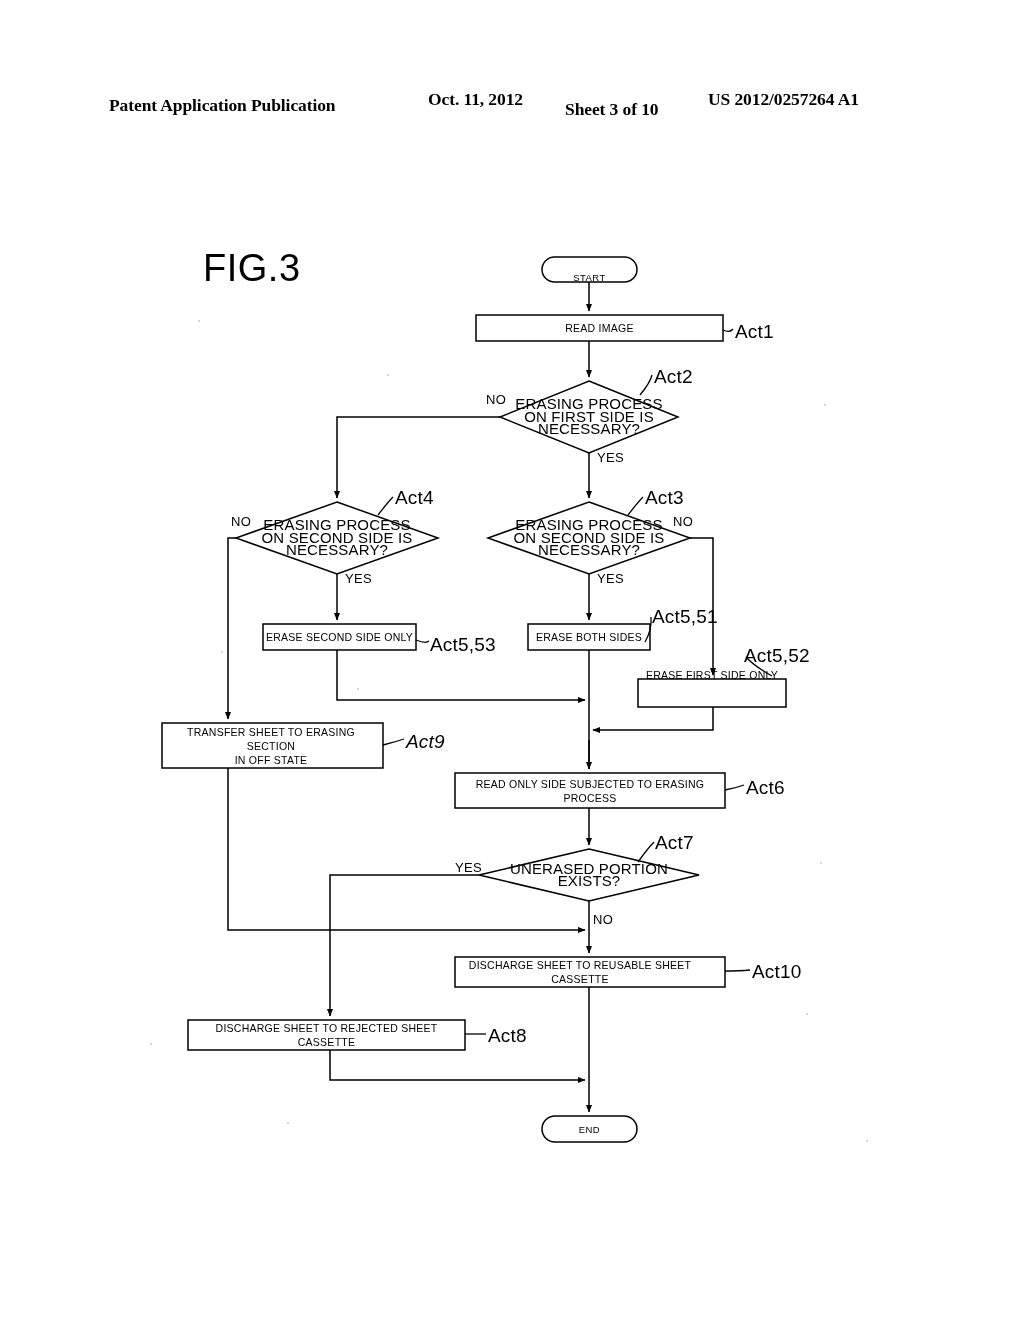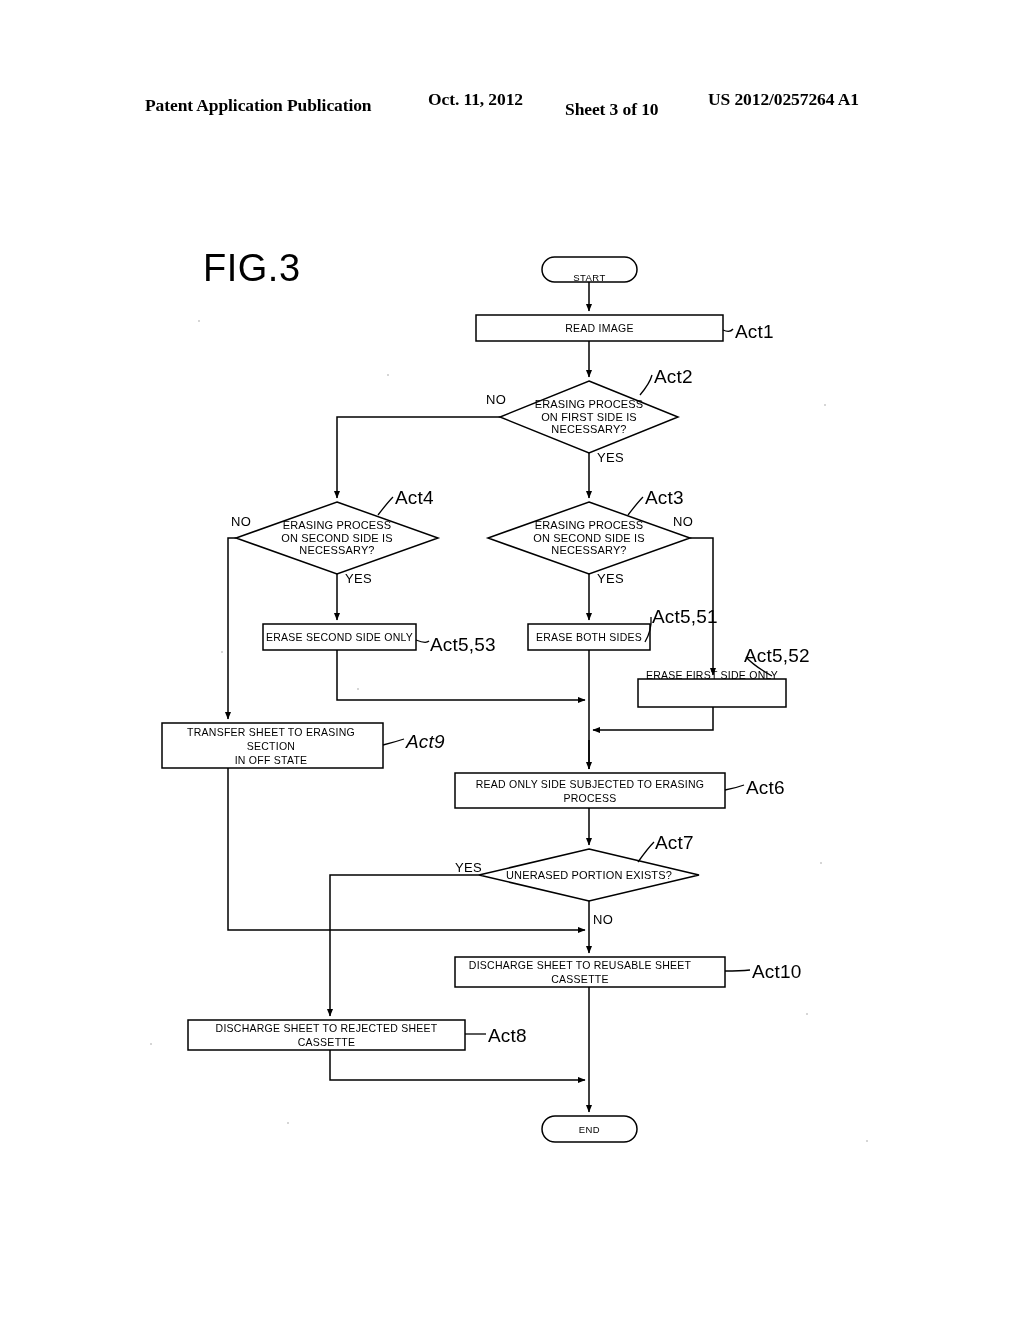--- a/index.html
+++ b/index.html
@@ -23,21 +23,21 @@
     top: 84px;
     width: 1024px;
     height: 30px;
     display: flex;
     align-items: center;
     font-family: "Liberation Serif", serif;
     font-weight: bold;
     font-size: 17.5px;
     letter-spacing: -0.1px;
   }
-  #page-header .hdr-pub   { position: absolute; left: 145px; margin-top: 13px; }
+  #page-header .hdr-pub   { position: absolute; left: 109px; margin-top: 13px; }
   #page-header .hdr-date  { position: absolute; left: 428px; }
   #page-header .hdr-sheet { position: absolute; left: 565px; margin-top: 20px; }
   #page-header .hdr-num   { position: absolute; left: 708px; }
 
   
   #fig-label {
     position: absolute;
     left: 203px;
     top: 247px;
     font-size: 38px;
@@ -61,21 +61,21 @@
     display: flex;
     align-items: center;
     justify-content: center;
     text-align: center;
     font-family: "Liberation Sans", sans-serif;
     box-sizing: border-box;
     pointer-events: none;
   }
   .terminal-label { font-size: 9.5px; letter-spacing: 0.4px; }
   .process-label  { font-size: 10.5px; letter-spacing: 0.25px; line-height: 14px; }
-  .decision-label { font-size: 11px;  letter-spacing: 0.15px; line-height: 12.5px; }
+  .decision-label { font-size: 15px;  letter-spacing: 0.15px; line-height: 12.5px; }
 
   
   .branch-label {
     position: absolute;
     font-size: 13px;
     font-family: "Liberation Sans", sans-serif;
     letter-spacing: 0.3px;
     white-space: nowrap;
   }
 

